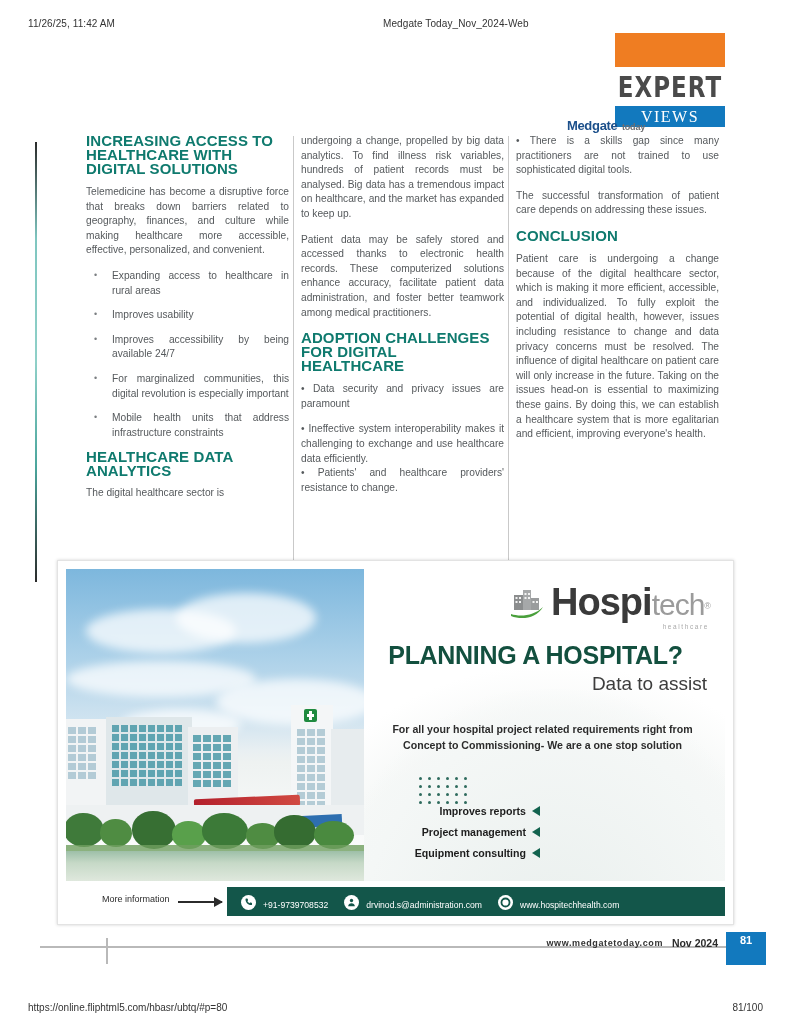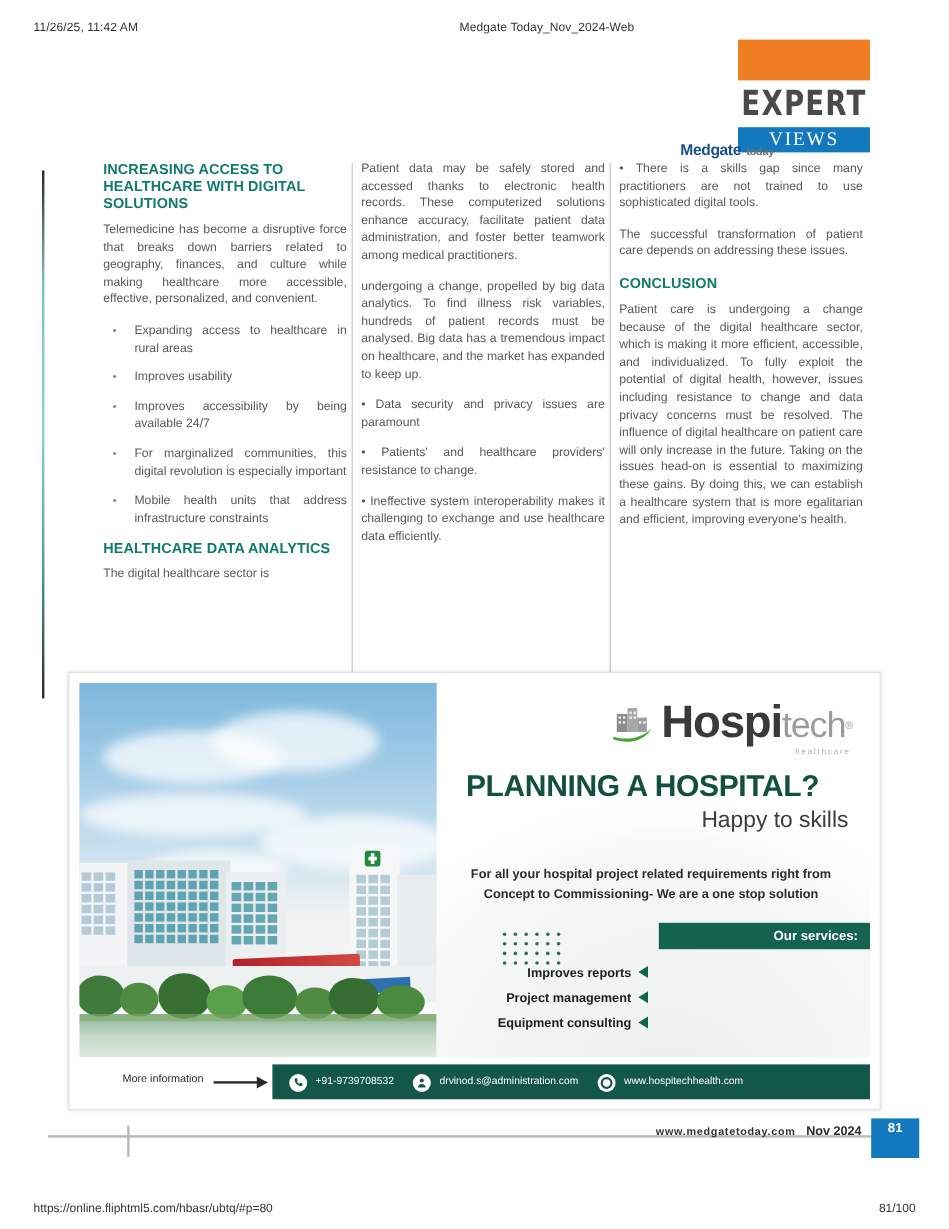--- a/index.html
+++ b/index.html
@@ -61,21 +61,21 @@
   .cols { position:absolute; left: 86px; top: 104px; width: 634px; height: 428px; }
   .col { position:absolute; top:0; width: 203px; height: 428px; }
   .col-1 { left: 0; }
   .col-2 { left: 215px; }
   .col-3 { left: 430px; }
   .vsep { position:absolute; top: 2px; width:1px; height: 424px; background:#c9c9c9; }
   .vsep-a { left: 207px; }
   .vsep-b { left: 422px; }
 
   .head {
-    color: #0f7a6e; font-weight: 700; font-size: 12px;
+    color: #0f7a6e; font-weight: 700; font-size: 15px;
     line-height: 14px; letter-spacing: .1px; margin-bottom: 9px;
     text-transform: uppercase;
   }
   .head.tight { margin-bottom: 8px; }
   p.body {
     color: #55595c; font-size: 10.2px; line-height: 14.6px;
     text-align: justify; margin-bottom: 11px;
   }
   ul.bullets { list-style: none; margin: 0 0 10px 0; }
   ul.bullets li {
@@ -198,21 +198,21 @@
     display:inline-block; width:0; height:0; margin-left:6px;
     border-top: 5px solid transparent; border-bottom: 5px solid transparent;
     border-right: 8px solid #13634f; vertical-align: -1px;
   }
 
   
   .contact {
     position:absolute; left: 161px; top: 318px; width: 500px; height: 31px;
     background:#13564a; display:flex; align-items:center;
   }
-  .contact .item { display:flex; align-items:flex-start; margin-left: 16px; }
+  .contact .item { display:flex; align-items:flex-end; margin-left: 16px; }
   .contact .item:first-child { margin-left: 14px; }
   .cicon {
     width: 15px; height: 15px; border-radius: 50%; background:#ffffff;
     margin-right: 7px; position:relative; flex: 0 0 auto;
     display:flex; align-items:center; justify-content:center;
   }
   .contact .ctext { color:#ffffff; font-size: 8.6px; white-space: nowrap; }
   .more-info {
     position:absolute; left: 36px; top: 325px; font-size: 9px; color:#2c2c2c;text-align:right;
   }
@@ -273,25 +273,26 @@
           <li>Improves usability</li>
           <li>Improves accessibility by being available 24/7</li>
           <li>For marginalized communities, this digital revolution is especially important</li>
           <li>Mobile health units that address infrastructure constraints</li>
         </ul>
         <div class="head tight">HEALTHCARE DATA ANALYTICS</div>
         <p class="body">The digital healthcare sector is</p>
       </div>
 
       <div class="col col-2">
+        <p class="body">undergoing a change, propelled by big data analytics. To find illness risk variables, hundreds of patient records must be analysed. Big data has a tremendous impact on healthcare, and the market has expanded to keep up.</p>
         <p class="body">Patient data may be safely stored and accessed thanks to electronic health records. These computerized solutions enhance accuracy, facilitate patient data administration, and foster better teamwork among medical practitioners.</p>
-        <p class="body">undergoing a change, propelled by big data analytics. To find illness risk variables, hundreds of patient records must be analysed. Big data has a tremendous impact on healthcare, and the market has expanded to keep up.</p>
+        <div class="head">ADOPTION CHALLENGES FOR DIGITAL HEALTHCARE</div>
         <p class="dotline">• Data security and privacy issues are paramount</p>
+        <p class="dotline nospace">• Ineffective system interoperability makes it challenging to exchange and use healthcare data efficiently.</p>
         <p class="dotline">• Patients' and healthcare providers' resistance to change.</p>
-        <p class="dotline nospace">• Ineffective system interoperability makes it challenging to exchange and use healthcare data efficiently.</p>
       </div>
 
       <div class="col col-3">
         <p class="dotline">• There is a skills gap since many practitioners are not trained to use sophisticated digital tools.</p>
         <p class="body">The successful transformation of patient care depends on addressing these issues.</p>
         <div class="head">CONCLUSION</div>
         <p class="body">Patient care is undergoing a change because of the digital healthcare sector, which is making it more efficient, accessible, and individualized. To fully exploit the potential of digital health, however, issues including resistance to change and data privacy concerns must be resolved. The influence of digital healthcare on patient care will only increase in the future. Taking on the issues head-on is essential to maximizing these gains. By doing this, we can establish a healthcare system that is more egalitarian and efficient, improving everyone's health.</p>
       </div>
     </div>
 
@@ -490,21 +491,21 @@
                 <path d="M1 27 C10 30 24 29 33 20 C26 32 11 33 1 29 Z" fill="#4aa03c"></path>
               </svg>
             </div>
             <div class="ht-word">
               <span class="ht-hospi">Hospi</span><span class="ht-tech">tech</span><span class="ht-reg">®</span>
               <span class="ht-sub">healthcare</span>
             </div>
           </div>
 
           <div class="ad-h1">PLANNING A HOSPITAL?</div>
-          <div class="ad-h2">Happy to skills</div>
+          <div class="ad-h2">Data to assist</div>
           <div class="ad-sub">
             <div>For all your hospital project related requirements right from</div>
             <div>Concept to Commissioning- We are a one stop solution</div>
           </div>
 
           <div class="dots">
             <i></i>
               <i></i>
               <i></i>
               <i></i>
@@ -523,21 +524,20 @@
               <i></i>
               <i></i>
             <i></i>
               <i></i>
               <i></i>
               <i></i>
               <i></i>
               <i></i>
           </div>
 
-          <div class="services-bar">Our services:</div>
 
           <div class="svc-col svc-left">
             <div><span>Improves reports</span><span class="tri"></span></div>
             <div><span>Project management</span><span class="tri"></span></div>
             <div><span>Equipment consulting</span><span class="tri"></span></div>
           </div>
         </div>
 
         <div class="more-info">More information</div>
         <div class="arrow"></div>

